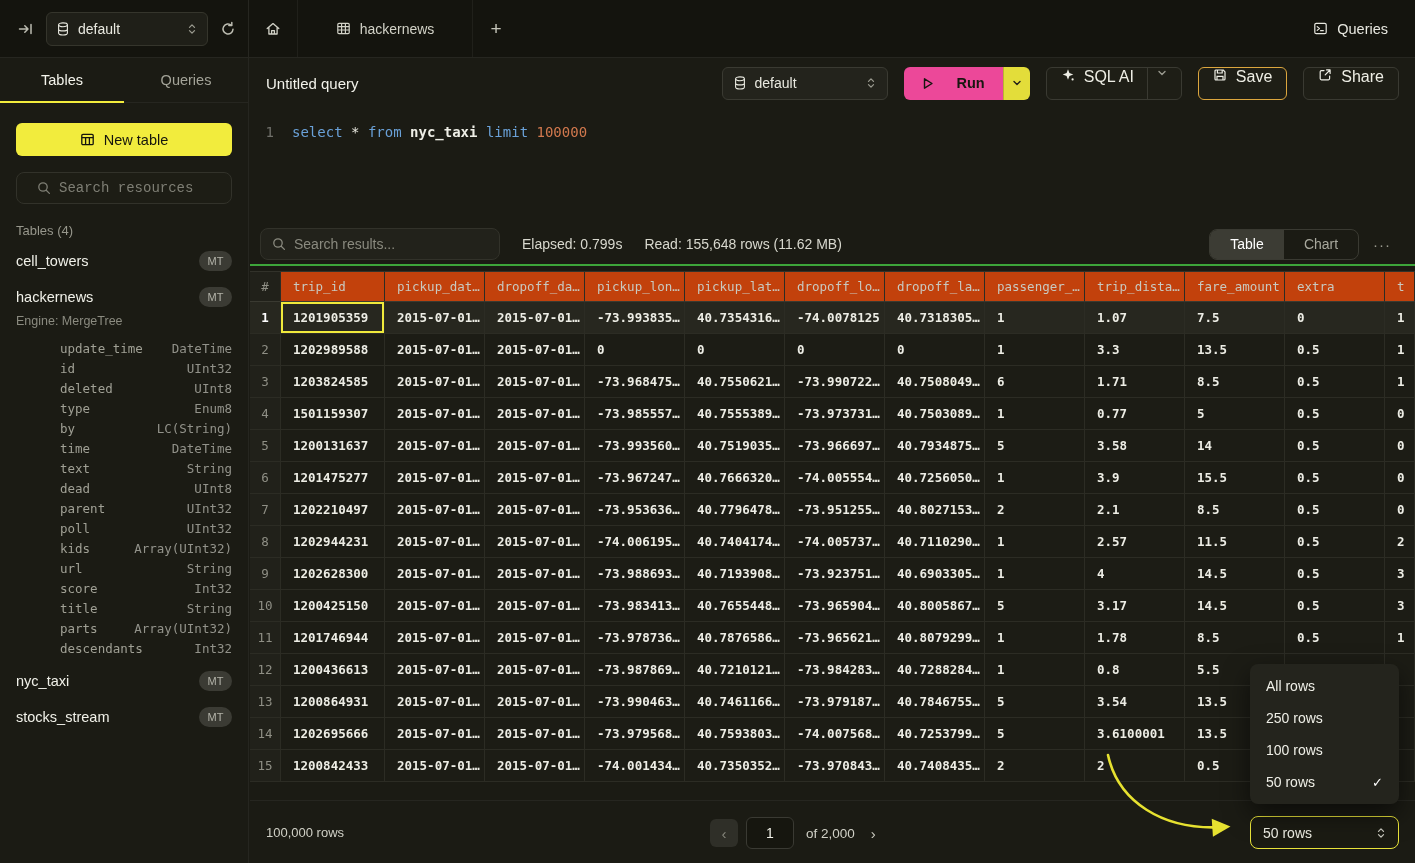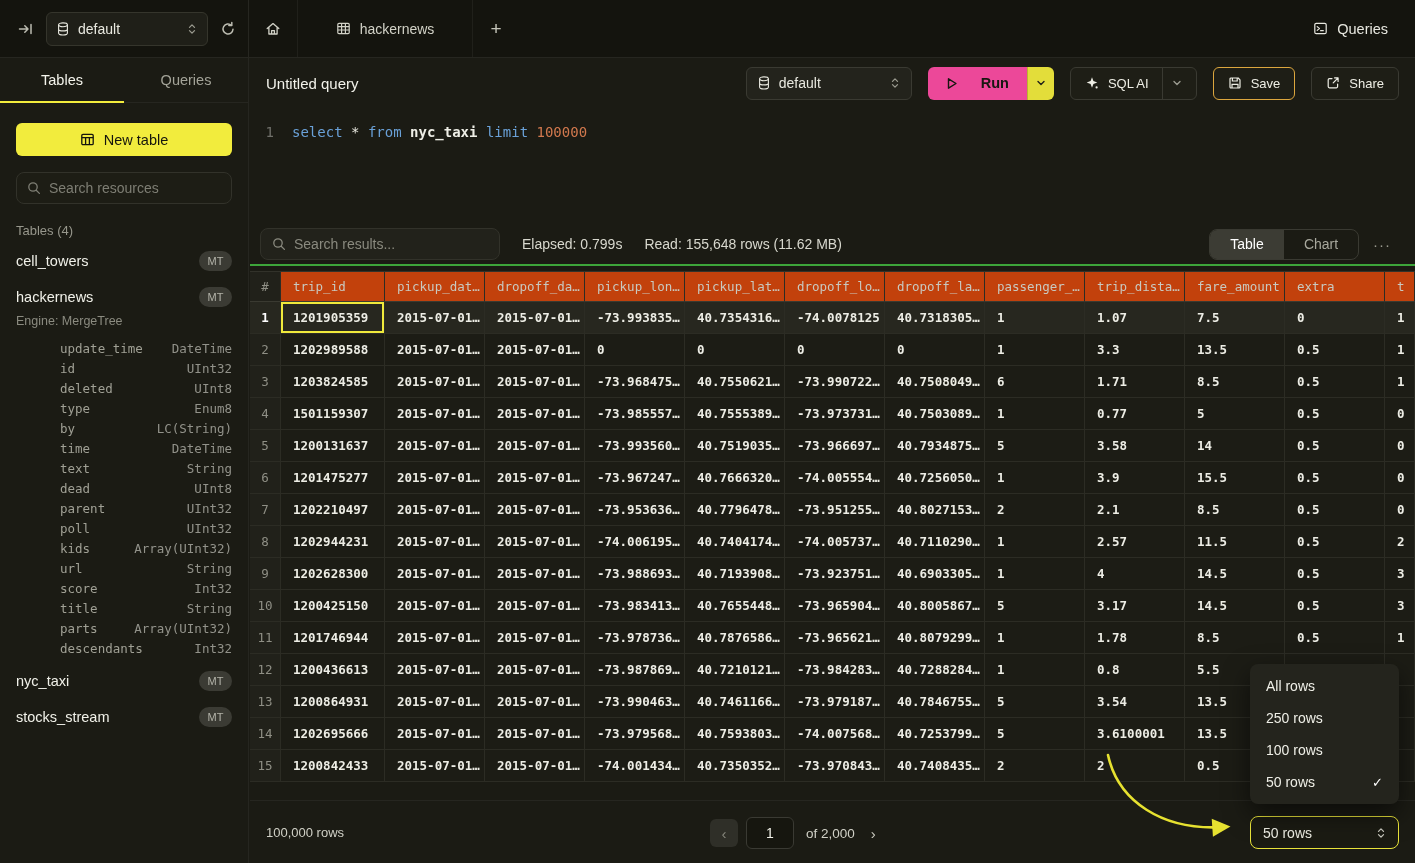--- a/index.html
+++ b/index.html
@@ -22,41 +22,41 @@
   .tab.add { width:46px; padding:0; border-right:none; font-size:19px; color:#c4c4b9; }
   .tb-right { margin-left:auto; display:flex; align-items:center; gap:9px; padding-right:27px; color:#ededе3; font-size:14.5px; cursor:pointer; }
 
   
   .sidebar { position:absolute; left:0; top:58px; width:249px; bottom:0; background:#1b1b14; border-right:1px solid #262620; }
   .sb-tabs { height:45px; display:flex; border-bottom:1px solid #262620; }
   .sb-tab { width:50%; display:flex; align-items:center; justify-content:center; font-size:14.5px; color:#a3a398; position:relative; cursor:pointer; }
   .sb-tab.active { color:#f4f4ec; }
   .sb-tab.active::after { content:""; position:absolute; left:0; right:0; bottom:-1px; height:2px; background:#f2ec3d; }
   .newtable { margin:20px 16px 0; height:33px; background:#f2ec3d; border-radius:6px; display:flex; align-items:center; justify-content:center; gap:9px; color:#15150d; font-size:14.5px; font-weight:500; cursor:pointer; }
-  .sb-search { margin:16px 16px 0; height:32px; border:1px solid #32322a; background:#1d1d15; border-radius:8px; display:flex; align-items:center; gap:8px; padding:0 10px; color:#7e7e74; font-size:14px; }
+  .sb-search { margin:16px 16px 0; height:32px; border:1px solid #32322a; background:#1d1d15; border-radius:8px; display:flex; align-items:center; gap:8px; padding:0 20px; color:#7e7e74; font-size:14px;font-family:Liberation Mono, monospace; }
   .sb-section { margin:19px 16px 8px; font-size:13px; color:#97978c; }
   .sb-row { height:30px; display:flex; align-items:center; padding:0 16px; font-size:14.5px; color:#f1f1e9; cursor:pointer; }
   .sb-row.gap { margin-top:6px; }
   .mt { margin-left:auto; width:33px; height:20px; border-radius:10px; background:#3b3b34; color:#b2b2a8; font-size:11px; display:flex; align-items:center; justify-content:center; }
   .sb-engine { padding:2px 16px 7px; font-size:12.5px; color:#8b8b80; }
   .sb-fields { padding:3px 16px 8px; font-family:"DejaVu Sans Mono",monospace; font-size:12.5px; list-style:none;margin-left:44px; }
   .sb-fields li { height:20px; display:flex; align-items:center; }
   .f-name { color:#a0a095; }
   .f-type { margin-left:auto; color:#92928a; }
 
   
   .main { position:absolute; left:250px; top:58px; right:0; bottom:0; }
   .qtoolbar { height:50px; display:flex; align-items:center; padding:0 16px; gap:16px; }
   .q-title { font-size:15px; color:#f2f2ea; margin-right:auto; }
   .pill2 { width:166px; height:33px; background:#23231c; border:1px solid #3a3a32; border-radius:6px; display:flex; align-items:center; gap:9px; padding:0 11px; font-size:14px; color:#e9e9e0; cursor:pointer; }
   .pill2 .ud { margin-left:auto; color:#9a9a8f; }
   .run { height:33px; display:flex; border-radius:6px; overflow:hidden; cursor:pointer; }
   .run-main { background:#ec4899; color:#171710; display:flex; align-items:center; gap:23px; padding:0 18px; font-size:14.5px; font-weight:600; }
   .run-dd { width:27px; background:#e3dd3a; border-left:1px solid rgba(0,0,0,.18); display:flex; align-items:center; justify-content:center; color:#21211a; }
-  .btn { height:33px; border:1px solid #3a3a32; background:#1e1e16; border-radius:6px; display:flex; align-items:center; gap:9px; padding:0 14px; font-size:13px; color:#eeeee5; cursor:pointer; }
+  .btn { height:33px; border:1px solid #3a3a32; background:#1e1e16; border-radius:6px; display:flex; gap:9px; padding:0 14px; font-size:16px; color:#eeeee5; cursor:pointer; }
   .btn .sep { width:1px; height:31px; background:#3a3a32; margin:0 0 0 4px; }
   .btn.save { border:1.5px solid #dca63e; }
 
   .editor { height:116px; padding-top:12px; font-family:"DejaVu Sans Mono",monospace; font-size:14px; cursor:text; }
   .ed-line { display:flex; line-height:24px; }
   .ln { width:42px; text-align:right; padding-right:18px; color:#70706a; }
   .kw { color:#6aa1d8; } .op { color:#e8e8e0; } .ident { color:#eeeee6; font-weight:700; } .num { color:#d2794e; }
   .tok { white-space:pre; }
 
   .rtoolbar { height:40px; display:flex; align-items:center; padding:0 10px; gap:22px; }

